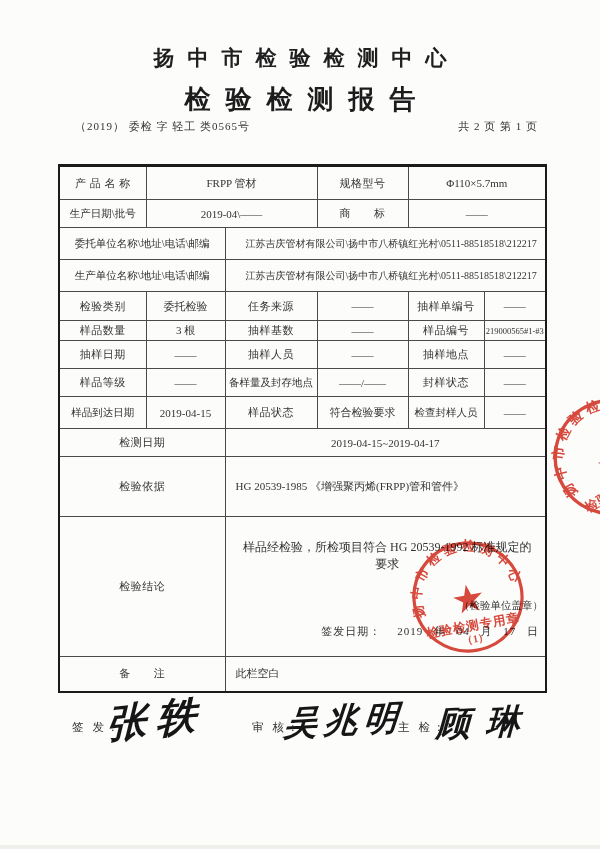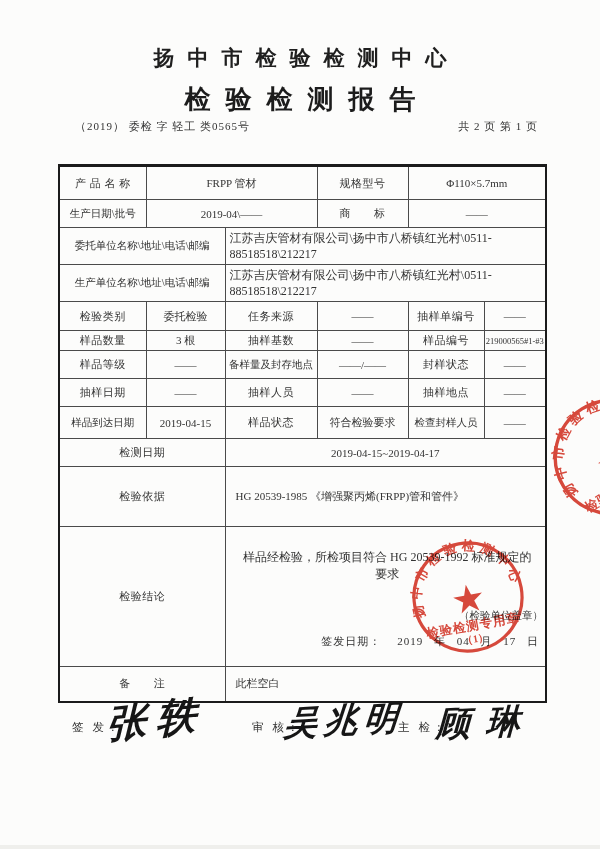--- a/index.html
+++ b/index.html
@@ -31,21 +31,21 @@
     border-collapse:collapse; table-layout:fixed;
     border:2px solid #1b1b1b; border-top-width:3px;
   }
   .doc-table td {
     border:1px solid #4a4a4a;
     font-size:11px; text-align:center; vertical-align:middle;
     padding:2px 3px; color:#333; overflow:hidden;
   }
   .doc-table td.lbl { letter-spacing:0.5px; }
   .doc-table td.lbl-sm { font-size:10.5px; letter-spacing:0; }
-  .doc-table td.val-left { text-align:left; padding-left:4px; font-size:12px; }
+  .doc-table td.val-left { text-align:left; padding-left:20px; font-size:10px; }
   .doc-table td.sm { font-size:8.5px; padding:1px; letter-spacing:0; }
   .conclusion-cell { padding:0 !important; }
   .conclusion-inner { position:relative; height:136px; }
   .conclusion-text {
     position:absolute; top:20px; left:12px; right:8px;
     text-align:center; font-size:12px; color:#333;
   }
   .seal-note { position:absolute; right:2px; bottom:42px; font-size:10.5px; color:#3a3a3a; }
   .issue-line { position:absolute; right:6px; bottom:16px; font-size:11px; color:#333; letter-spacing:1px; }
   .issue-date { margin-left:16px; word-spacing:7px; }
@@ -123,33 +123,33 @@
   </tr>
   <tr style="height:15px">
     <td class="lbl">样品数量</td>
     <td>3 根</td>
     <td class="lbl">抽样基数</td>
     <td>——</td>
     <td class="lbl">样品编号</td>
     <td class="sm">219000565#1-#3</td>
   </tr>
   <tr style="height:28px">
+    <td class="lbl">抽样日期</td>
+    <td>——</td>
+    <td class="lbl">抽样人员</td>
+    <td>——</td>
+    <td class="lbl">抽样地点</td>
+    <td>——</td>
+  </tr>
+  <tr style="height:28px">
     <td class="lbl">样品等级</td>
     <td>——</td>
     <td class="lbl lbl-sm">备样量及封存地点</td>
     <td>——/——</td>
     <td class="lbl">封样状态</td>
-    <td>——</td>
-  </tr>
-  <tr style="height:28px">
-    <td class="lbl">抽样日期</td>
-    <td>——</td>
-    <td class="lbl">抽样人员</td>
-    <td>——</td>
-    <td class="lbl">抽样地点</td>
     <td>——</td>
   </tr>
   <tr style="height:32px">
     <td class="lbl lbl-sm">样品到达日期</td>
     <td>2019-04-15</td>
     <td class="lbl">样品状态</td>
     <td>符合检验要求</td>
     <td class="lbl lbl-sm">检查封样人员</td>
     <td>——</td>
   </tr>

